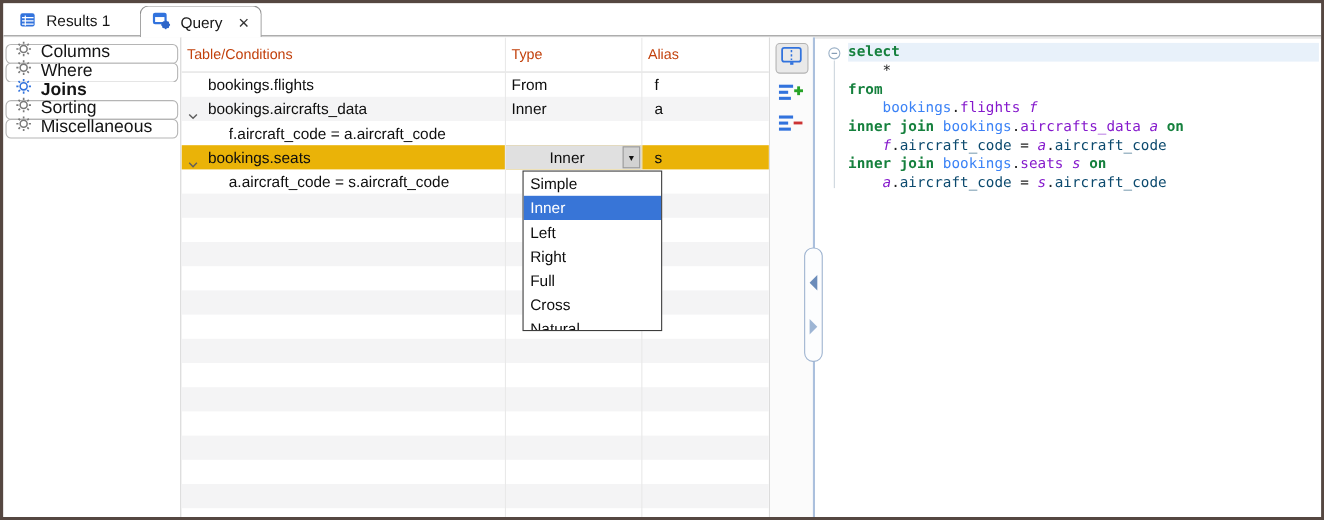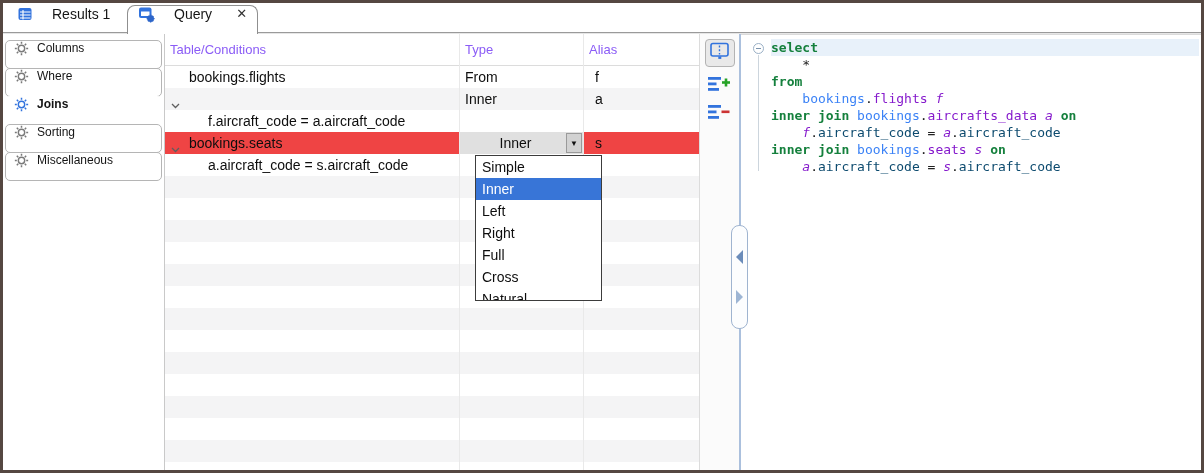--- a/index.html
+++ b/index.html
@@ -2,43 +2,43 @@
 <html><head>
 <meta charset="utf-8">
 <style>
   html,body{margin:0;padding:0;background:#fff;}
   .win{position:relative;width:1204px;height:473px;box-sizing:border-box;border:3px solid #554741;
        background:#fff;font-family:"Liberation Sans",sans-serif;overflow:hidden;}
   
   .tabbar{position:absolute;left:0;top:0;width:100%;height:30px;background:#fff;}
   .tabbar::after{content:"";position:absolute;left:0;top:29px;height:1px;width:100%;
        background:#9a9a9a;box-shadow:0 1px 0 #e6e6e6;}
-  .tab{display:flex;gap:19px;font-size:14px;color:#161616;}
+  .tab{display:flex;align-items:center;gap:9px;font-size:14px;color:#161616;}
   .tab-results{position:absolute;left:6px;top:3px;height:26px;padding:0 8px;}
   .tab-query{position:absolute;left:124px;top:2px;height:29px;padding:0 10px;background:#fff;
        border:1px solid #8f8f8f;border-bottom:none;border-radius:8px 8px 0 0;z-index:5;box-sizing:border-box;}
   .tab-close{margin-left:5px;font-size:13px;color:#333;cursor:default;}
   
   .sidebar{position:absolute;left:0;top:31px;width:161px;bottom:0;background:#fff;padding-top:7px;box-sizing:border-box;}
-  .side-item{position:relative;margin:-1px 2px 0 2px;height:29px;display:flex;align-items:flex-start;gap:8px;
-       padding-left:8px;border:1px solid #b5b5b5;border-radius:5px;background:#fff;font-size:12px;color:#141414;box-sizing:border-box;}
+  .side-item{position:relative;margin:-1px 2px 0 2px;height:18px;display:flex;align-items:flex-end;gap:8px;
+       padding-left:8px;border:1px solid #b5b5b5;border-radius:5px;background:#fff;font-size:16px;color:#141414;box-sizing:border-box;}
   .side-item.active{border-color:transparent;font-weight:bold;}
   .vsep{position:absolute;left:161px;top:30px;bottom:0;width:1px;background:#c9c9c9;}
   
   .grid{position:absolute;left:162px;top:31px;width:535px;bottom:0;background:#fff;font-size:14px;
        color:#0e0e0e;overflow:hidden;border-right:1px solid #dcdcdc;box-sizing:border-box;}
   .grid-header{position:relative;height:32px;border-bottom:1px solid #dcdcdc;box-sizing:border-box;}
-  .ghead{position:absolute;top:0;height:32px;line-height:32px;font-size:13px;color:#8b5cf6;}
+  .ghead{position:absolute;top:0;height:32px;line-height:32px;font-size:13px;color:#c2410c;}
   .gh-table{left:5px;} .gh-type{left:300px;} .gh-alias{left:424px;}
   .colsep{position:absolute;top:0;bottom:0;width:1px;background:#e9e9e9;z-index:2;pointer-events:none;}
   .colsep.c1{left:294px;} .colsep.c2{left:418px;}
   .rows{position:relative;z-index:1;}
   .grow{position:relative;height:22px;text-align:center;}
   .grow.alt{background:#f4f4f5;}
-  .grow.sel{background:#ef4444;}
+  .grow.sel{background:#eab308;}
   .cell{position:absolute;top:0;height:22px;line-height:22px;white-space:nowrap;}
   .cell-name{left:24px;} .cell-cond{left:43px;} .cell-type{left:300px;} .cell-alias{left:430px;}
   .chev{position:absolute;left:6px;top:8px;}
   .combo{position:absolute;left:294px;top:0;width:124px;height:22px;background:#e0e0e0;display:flex;
        align-items:center;z-index:3;}
   .combo-txt{flex:1;padding-left:6px;line-height:22px;}
   .combo-btn{width:16px;height:20px;margin-right:1px;background:#d2d2d2;border:1px solid #9a9a9a;
        box-sizing:border-box;font-size:8px;color:#111;display:flex;align-items:center;justify-content:center;}
   
   .dropdown{position:absolute;left:472px;top:152px;width:127px;height:146px;background:#fff;
@@ -155,20 +155,21 @@
     <div class="rows" id="grid-rows">
         <div class="grow">
           <span class="cell cell-name">bookings.flights</span>
           <span class="cell cell-type">From</span>
           <span class="cell cell-alias">f</span>
         </div>
         <div class="grow alt">
           <span class="chev"><svg width="9" height="6" viewBox="0 0 9 6" fill="none">
               <path d="M1 1 L4.5 4.5 L8 1" stroke="#5f5f5f" stroke-width="1.3"></path>
             </svg></span>
+          <span class="cell cell-name">bookings.aircrafts_data</span>
           <span class="cell cell-type">Inner</span>
           <span class="cell cell-alias">a</span>
         </div>
         <div class="grow">
           <span class="cell cell-cond">f.aircraft_code = a.aircraft_code</span>
         </div>
         <div class="grow sel">
           <span class="chev"><svg width="9" height="6" viewBox="0 0 9 6" fill="none">
               <path d="M1 1 L4.5 4.5 L8 1" stroke="#5f5f5f" stroke-width="1.3"></path>
             </svg></span>

